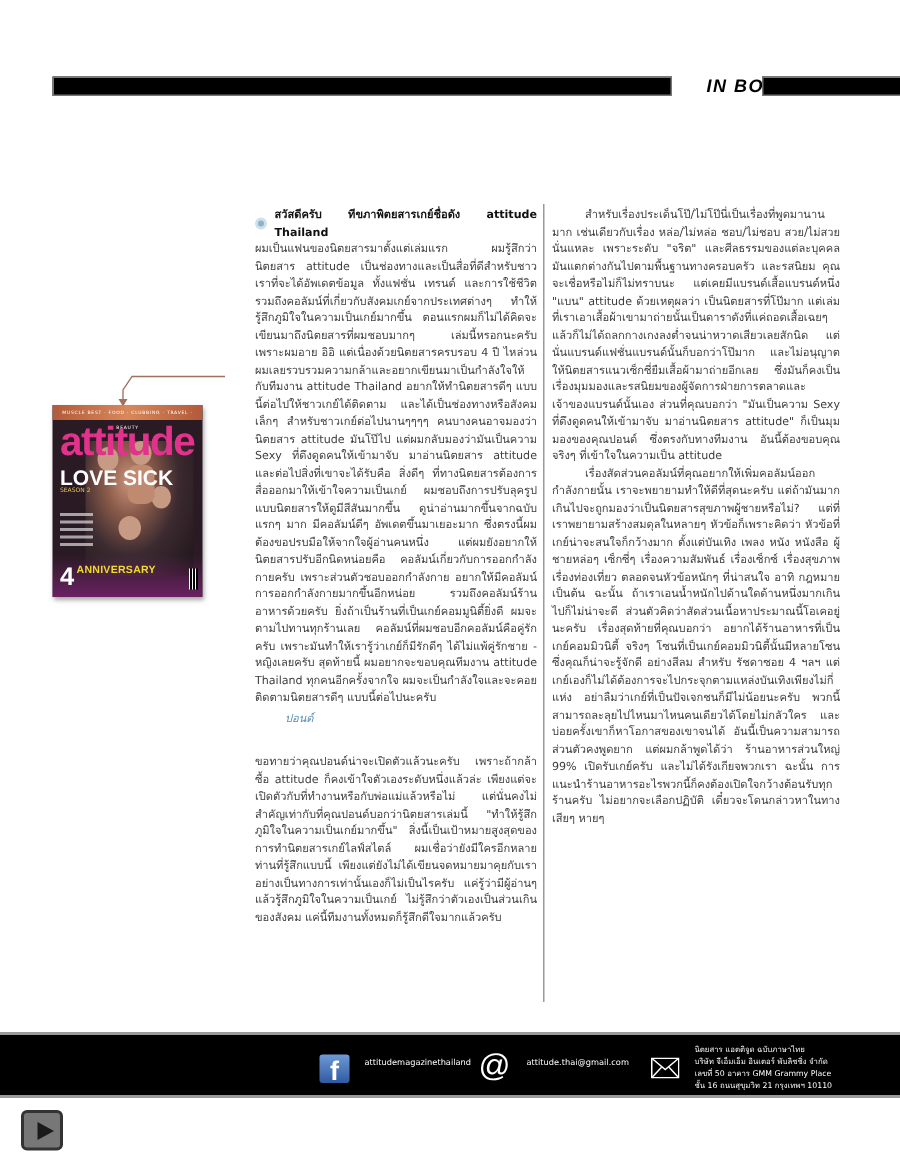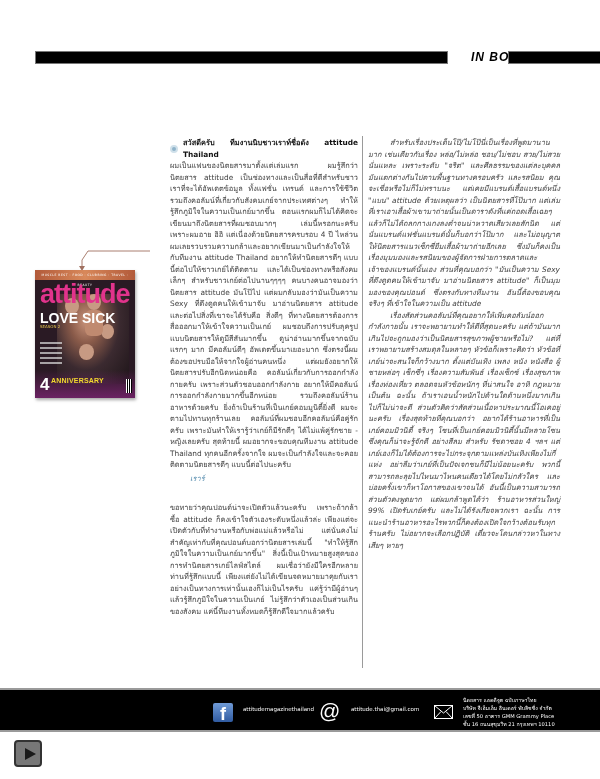--- a/index.html
+++ b/index.html
@@ -30,21 +30,21 @@
   .connector { position:absolute; left:70px; top:250px; width:80px; height:22px; }
 
   
   .col-divider { position:absolute; left:362px; top:136px; width:1px; height:532px; background:#9a9a9a; }
 
   
   .col { position:absolute; font-size:7.4px; line-height:11.5px; color:#3d3d3d; text-align:justify; }
   .col-left { left:170px; top:137px; width:188px; }
   .col-right { left:368px; top:137px; width:192px; }
   .para { margin:0; }
-  .indent { text-indent:22px;font-style:italic; }
+  .indent { text-indent:22px; }
   .heading { font-weight:bold; color:#111; display:flex; align-items:center; gap:5px; }
   .bullet { width:8px; height:8px; border-radius:50%; background:#8fb3c9; border:2px solid #cfe0ea; flex:0 0 8px; }
   .signature { font-style:italic; color:#5a8fb0; padding-left:20px; margin-top:2px; }
   .spacer { height:18px; }
 
   
   .footer-bar { position:absolute; left:0; top:688px; width:600px; height:44px; background:#000; border-top:2px solid #9a9a9a; border-bottom:2px solid #9a9a9a; }
   .fb-icon { position:absolute; left:213px; top:13px; width:20px; height:19px; background:linear-gradient(180deg,#6f9ad6,#2f5aa0); border-radius:2px; color:#fff; font-family:"Liberation Sans", sans-serif; font-weight:bold; font-size:18px; line-height:22px; text-align:center; }
   .fb-text { position:absolute; left:243px; top:16px; font-size:5.5px; color:#fff; }
   .at-icon { position:absolute; left:319px; top:9px; font-family:"Liberation Sans", sans-serif; font-size:21px; color:#fff; line-height:24px; }
@@ -91,24 +91,24 @@
   <div class="cover-anniv-num">4</div>
   <div class="cover-anniv">ANNIVERSARY</div>
   <div class="cover-barcode"></div>
 </div>
 
 <div class="col-divider"></div>
 
 <div class="col col-left">
   <div class="heading">
     <span class="bullet"></span>
-    <span>สวัสดีครับ ทีมงานนิบชาวเราท์ชื่อดัง attitude Thailand</span>
+    <span>สวัสดีครับ ทีขภาพิตยสารเกย์ชื่อดัง attitude Thailand</span>
   </div>
   <p class="para">ผมเป็นแฟนของนิตยสารมาตั้งแต่เล่มแรก ผมรู้สึกว่านิตยสาร attitude เป็นช่องทางและเป็นสื่อที่ดีสำหรับชาวเราที่จะได้อัพเดตข้อมูล ทั้งแฟชั่น เทรนด์ และการใช้ชีวิต รวมถึงคอลัมน์ที่เกี่ยวกับสังคมเกย์จากประเทศต่างๆ ทำให้รู้สึกภูมิใจในความเป็นเกย์มากขึ้น ตอนแรกผมก็ไม่ได้คิดจะเขียนมาถึงนิตยสารที่ผมชอบมากๆ เล่มนี้หรอกนะครับ เพราะผมอาย อิอิ แต่เนื่องด้วยนิตยสารครบรอบ 4 ปี ไหล่วนผมเลยรวบรวมความกล้าและอยากเขียนมาเป็นกำลังใจให้กับทีมงาน attitude Thailand อยากให้ทำนิตยสารดีๆ แบบนี้ต่อไปให้ชาวเกย์ได้ติดตาม และได้เป็นช่องทางหรือสังคมเล็กๆ สำหรับชาวเกย์ต่อไปนานๆๆๆๆ คนบางคนอาจมองว่านิตยสาร attitude มันโป๊ไป แต่ผมกลับมองว่ามันเป็นความ Sexy ที่ดึงดูดคนให้เข้ามาจับ มาอ่านนิตยสาร attitude และต่อไปสิ่งที่เขาจะได้รับคือ สิ่งดีๆ ที่ทางนิตยสารต้องการสื่อออกมาให้เข้าใจความเป็นเกย์ ผมชอบถึงการปรับลุครูปแบบนิตยสารให้ดูมีสีสันมากขึ้น ดูน่าอ่านมากขึ้นจากฉบับแรกๆ มาก มีคอลัมน์ดีๆ อัพเดตขึ้นมาเยอะมาก ซึ่งตรงนี้ผมต้องขอปรบมือให้จากใจผู้อ่านคนหนึ่ง แต่ผมยังอยากให้นิตยสารปรับอีกนิดหน่อยคือ คอลัมน์เกี่ยวกับการออกกำลังกายครับ เพราะส่วนตัวชอบออกกำลังกาย อยากให้มีคอลัมน์การออกกำลังกายมากขึ้นอีกหน่อย รวมถึงคอลัมน์ร้านอาหารด้วยครับ ยิ่งถ้าเป็นร้านที่เป็นเกย์คอมมูนิตี้ยิ่งดี ผมจะตามไปทานทุกร้านเลย คอลัมน์ที่ผมชอบอีกคอลัมน์คือคู่รักครับ เพราะมันทำให้เรารู้ว่าเกย์ก็มีรักดีๆ ได้ไม่แพ้คู่รักชาย - หญิงเลยครับ สุดท้ายนี้ ผมอยากจะขอบคุณทีมงาน attitude Thailand ทุกคนอีกครั้งจากใจ ผมจะเป็นกำลังใจและจะคอยติดตามนิตยสารดีๆ แบบนี้ต่อไปนะครับ</p>
-  <div class="signature">เราร์</div>
+  <div class="signature">ปอนด์</div>
   <div class="spacer"></div>
   <p class="para">ขอทายว่าคุณปอนด์น่าจะเปิดตัวแล้วนะครับ เพราะถ้ากล้าซื้อ attitude ก็คงเข้าใจตัวเองระดับหนึ่งแล้วล่ะ เพียงแต่จะเปิดตัวกับที่ทำงานหรือกับพ่อแม่แล้วหรือไม่ แต่นั่นคงไม่สำคัญเท่ากับที่คุณปอนด์บอกว่านิตยสารเล่มนี้ "ทำให้รู้สึกภูมิใจในความเป็นเกย์มากขึ้น" สิ่งนี้เป็นเป้าหมายสูงสุดของการทำนิตยสารเกย์ไลฟ์สไตล์ ผมเชื่อว่ายังมีใครอีกหลายท่านที่รู้สึกแบบนี้ เพียงแต่ยังไม่ได้เขียนจดหมายมาคุยกับเราอย่างเป็นทางการเท่านั้นเองก็ไม่เป็นไรครับ แค่รู้ว่ามีผู้อ่านๆ แล้วรู้สึกภูมิใจในความเป็นเกย์ ไม่รู้สึกว่าตัวเองเป็นส่วนเกินของสังคม แค่นี้ทีมงานทั้งหมดก็รู้สึกดีใจมากแล้วครับ</p>
 </div>
 
 <div class="col col-right">
   <p class="para indent">สำหรับเรื่องประเด็นโป๊/ไม่โป๊นี่เป็นเรื่องที่พูดมานานมาก เช่นเดียวกับเรื่อง หล่อ/ไม่หล่อ ชอบ/ไม่ชอบ สวย/ไม่สวย นั่นแหละ เพราะระดับ "จริต" และศีลธรรมของแต่ละบุคคลมันแตกต่างกันไปตามพื้นฐานทางครอบครัว และรสนิยม คุณจะเชื่อหรือไม่ก็ไม่ทราบนะ แต่เคยมีแบรนด์เสื้อแบรนด์หนึ่ง "แบน" attitude ด้วยเหตุผลว่า เป็นนิตยสารที่โป๊มาก แต่เล่มที่เราเอาเสื้อผ้าเขามาถ่ายนั้นเป็นดาราดังที่แค่ถอดเสื้อเฉยๆ แล้วก็ไม่ได้ถลกกางเกงลงต่ำจนน่าหวาดเสียวเลยสักนิด แต่นั่นแบรนด์แฟชั่นแบรนด์นั้นก็บอกว่าโป๊มาก และไม่อนุญาตให้นิตยสารแนวเซ็กซี่ยืมเสื้อผ้ามาถ่ายอีกเลย ซึ่งมันก็คงเป็นเรื่องมุมมองและรสนิยมของผู้จัดการฝ่ายการตลาดและเจ้าของแบรนด์นั้นเอง ส่วนที่คุณบอกว่า "มันเป็นความ Sexy ที่ดึงดูดคนให้เข้ามาจับ มาอ่านนิตยสาร attitude" ก็เป็นมุมมองของคุณปอนด์ ซึ่งตรงกับทางทีมงาน อันนี้ต้องขอบคุณจริงๆ ที่เข้าใจในความเป็น attitude</p>
   <p class="para indent">เรื่องสัดส่วนคอลัมน์ที่คุณอยากให้เพิ่มคอลัมน์ออกกำลังกายนั้น เราจะพยายามทำให้ดีที่สุดนะครับ แต่ถ้ามันมากเกินไปจะถูกมองว่าเป็นนิตยสารสุขภาพผู้ชายหรือไม่? แต่ที่เราพยายามสร้างสมดุลในหลายๆ หัวข้อก็เพราะคิดว่า หัวข้อที่เกย์น่าจะสนใจก็กว้างมาก ตั้งแต่บันเทิง เพลง หนัง หนังสือ ผู้ชายหล่อๆ เซ็กซี่ๆ เรื่องความสัมพันธ์ เรื่องเซ็กซ์ เรื่องสุขภาพ เรื่องท่องเที่ยว ตลอดจนหัวข้อหนักๆ ที่น่าสนใจ อาทิ กฎหมาย เป็นต้น ฉะนั้น ถ้าเราเอนน้ำหนักไปด้านใดด้านหนึ่งมากเกินไปก็ไม่น่าจะดี ส่วนตัวคิดว่าสัดส่วนเนื้อหาประมาณนี้โอเคอยู่นะครับ เรื่องสุดท้ายที่คุณบอกว่า อยากได้ร้านอาหารที่เป็นเกย์คอมมิวนิตี้ จริงๆ โซนที่เป็นเกย์คอมมิวนิตี้นั้นมีหลายโซน ซึ่งคุณก็น่าจะรู้จักดี อย่างสีลม สำหรับ รัชดาซอย 4 ฯลฯ แต่เกย์เองก็ไม่ได้ต้องการจะไปกระจุกตามแหล่งบันเทิงเพียงไม่กี่แห่ง อย่าลืมว่าเกย์ที่เป็นปัจเจกชนก็มีไม่น้อยนะครับ พวกนี้สามารถละลุยไปไหนมาไหนคนเดียวได้โดยไม่กลัวใคร และบ่อยครั้งเขาก็หาโอกาสของเขาจนได้ อันนี้เป็นความสามารถส่วนตัวคงพูดยาก แต่ผมกล้าพูดได้ว่า ร้านอาหารส่วนใหญ่ 99% เปิดรับเกย์ครับ และไม่ได้รังเกียจพวกเรา ฉะนั้น การแนะนำร้านอาหารอะไรพวกนี้ก็คงต้องเปิดใจกว้างต้อนรับทุกร้านครับ ไม่อยากจะเลือกปฏิบัติ เดี๋ยวจะโดนกล่าวหาในทางเสียๆ หายๆ</p>
 </div>
 
 <div class="footer-bar">

